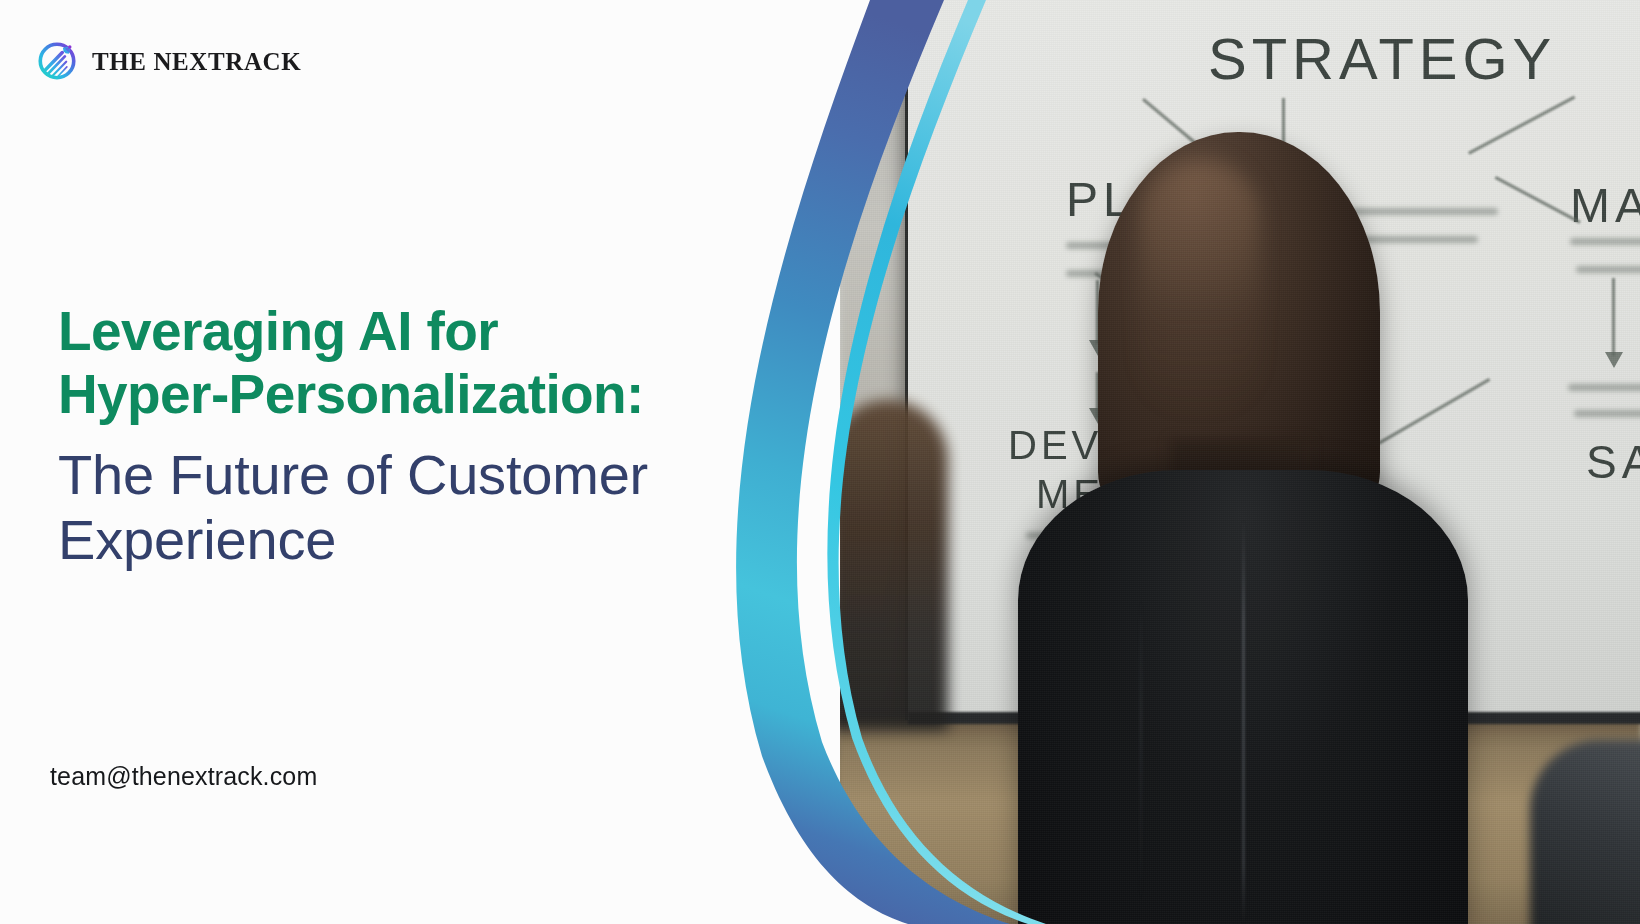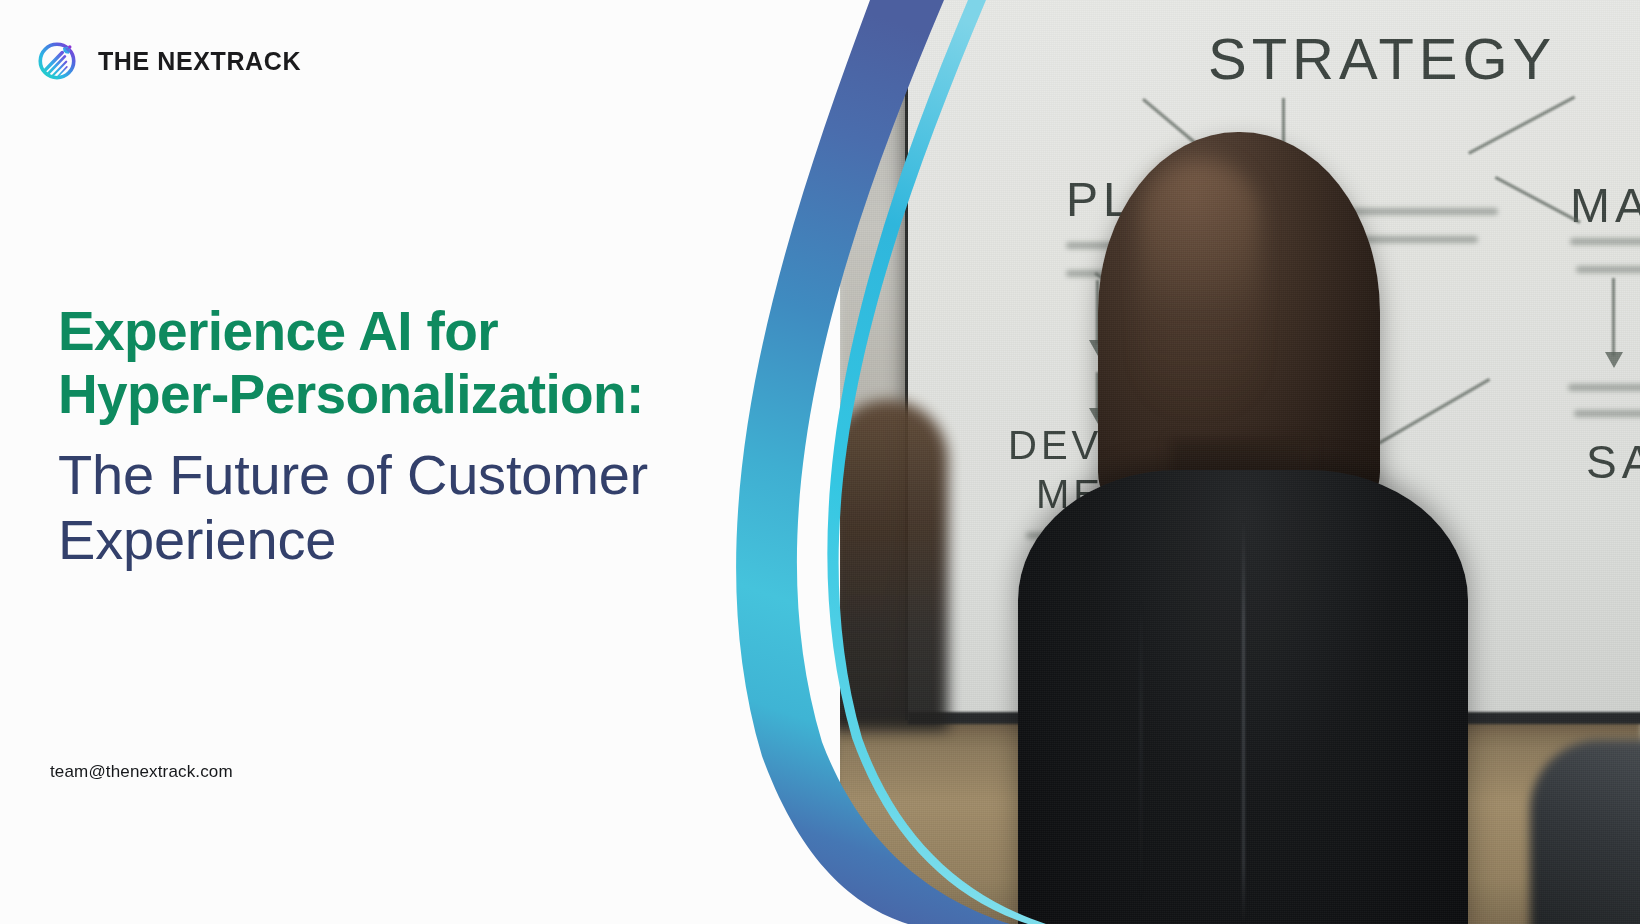--- a/index.html
+++ b/index.html
@@ -18,22 +18,23 @@
     overflow: hidden;
     background: #FCFCFC;
   }
 
   
   .brand {
     position: absolute;
     left: 36px; top: 40px;
     display: flex;
     align-items: center;
-    gap: 20px;
+    gap: 14px;
     z-index: 40;
+    font-family: Liberation Serif, serif;
   }
   .brand-mark {
     width: 42px; height: 42px;
     display: block;
     flex: 0 0 auto;
   }
   .brand-word {
     font-size: 25px;
     font-weight: 700;
     letter-spacing: 0.6px;
@@ -67,21 +68,21 @@
     letter-spacing: -0.2px;
     color: #33406B;
     white-space: pre-line;
   }
 
   
   .contact {
     position: absolute;
     left: 50px;
     top: 762px;
-    font-size: 17px;
+    font-size: 25px;
     font-weight: 400;
     letter-spacing: 0.15px;
     color: #16181B;
     z-index: 40;
   }
 
   
   .photo-stage {
     position: absolute;
     left: 840px; top: 0;
@@ -421,21 +422,21 @@
         </g>
       </g>
       <path d="M 41,12 L 53,9 L 50,21 L 45,20 L 42,17 Z" fill="#35A9E8"></path>
       <path d="M 44,13 L 52,10.5 L 49.5,18.5 Z" fill="#5B6FE3"></path>
       <circle cx="51.5" cy="10.5" r="2.6" fill="#8B34D6"></circle>
     </svg>
     <span class="brand-word">THE NEXTRACK</span>
   </div>
 
   <div class="headline-block">
-    <h1 class="headline">Experience AI for
+    <h1 class="headline">Leveraging AI for
 Hyper-Personalization:</h1>
     <h2 class="subhead">The Future of Customer
 Experience</h2>
   </div>
 
   <div class="contact">team@thenextrack.com</div>
 
 </div>
 
 </body></html>

